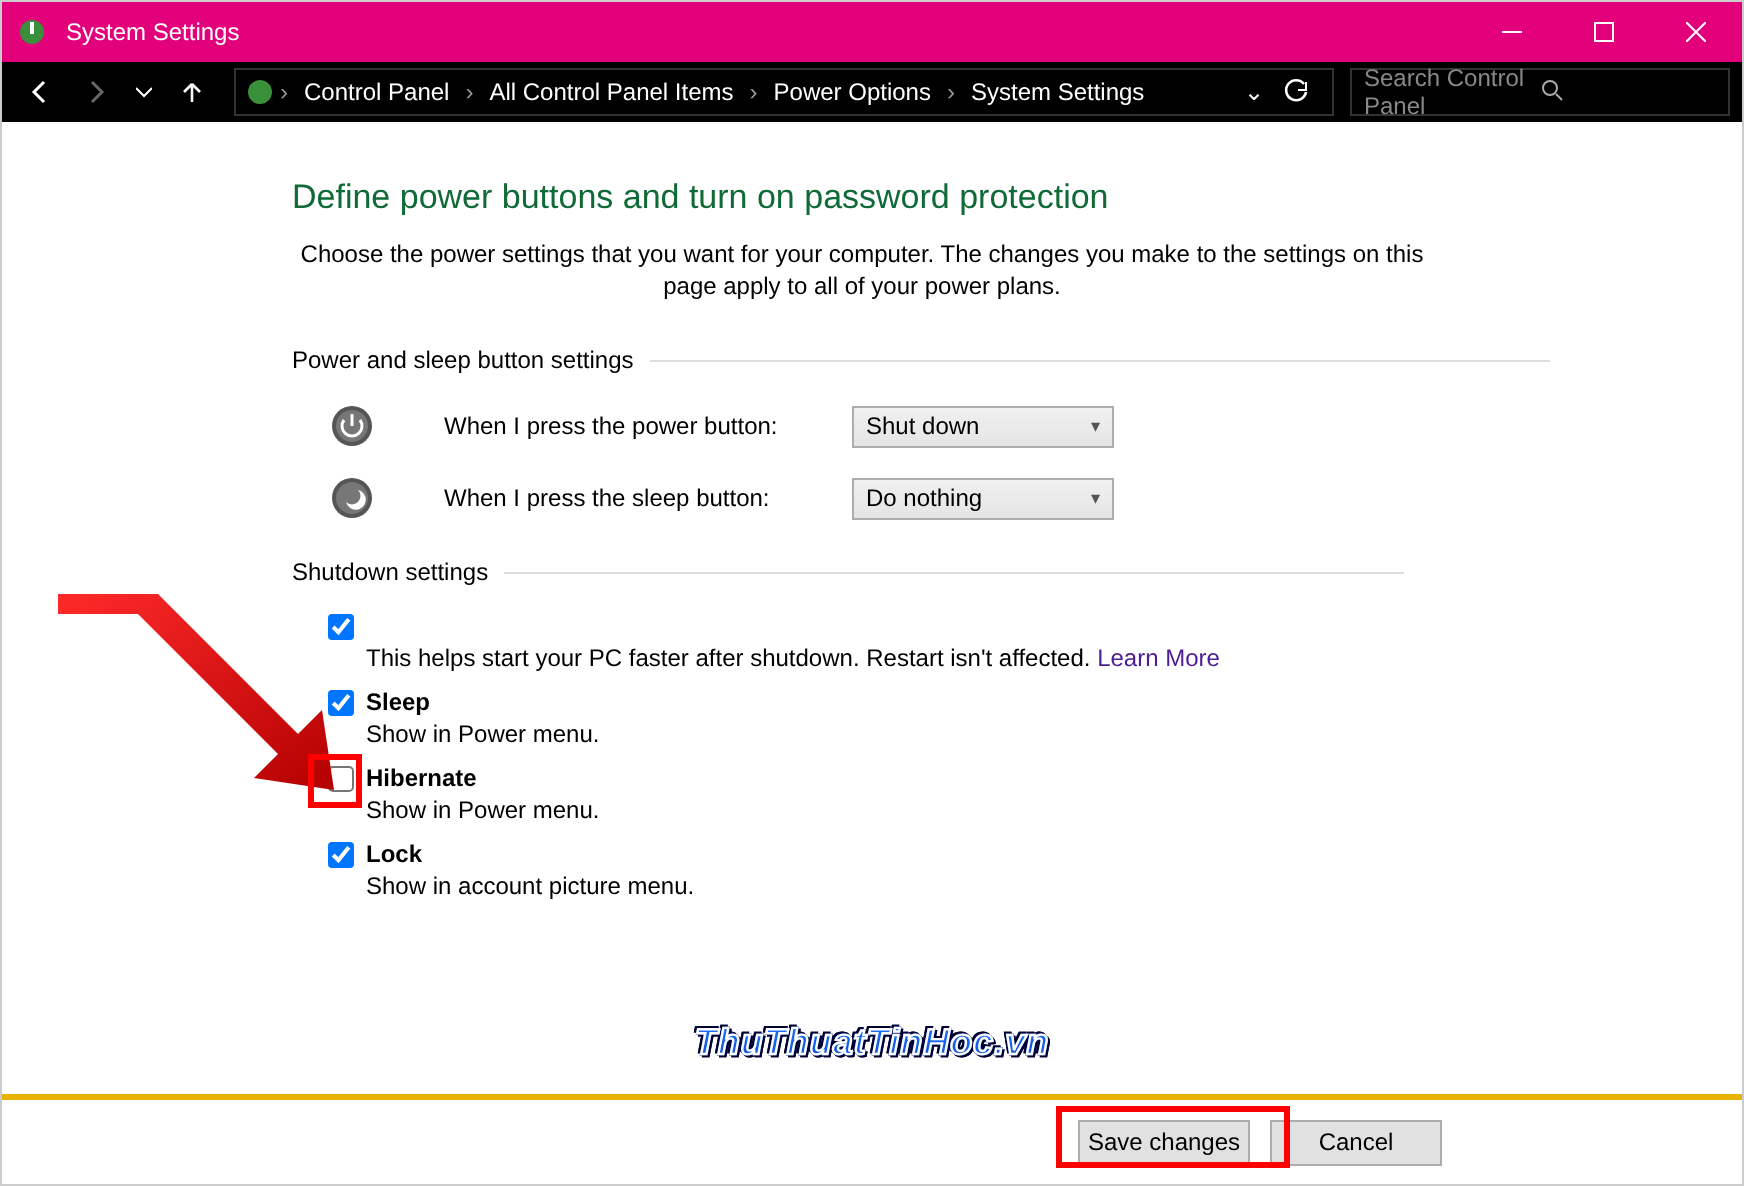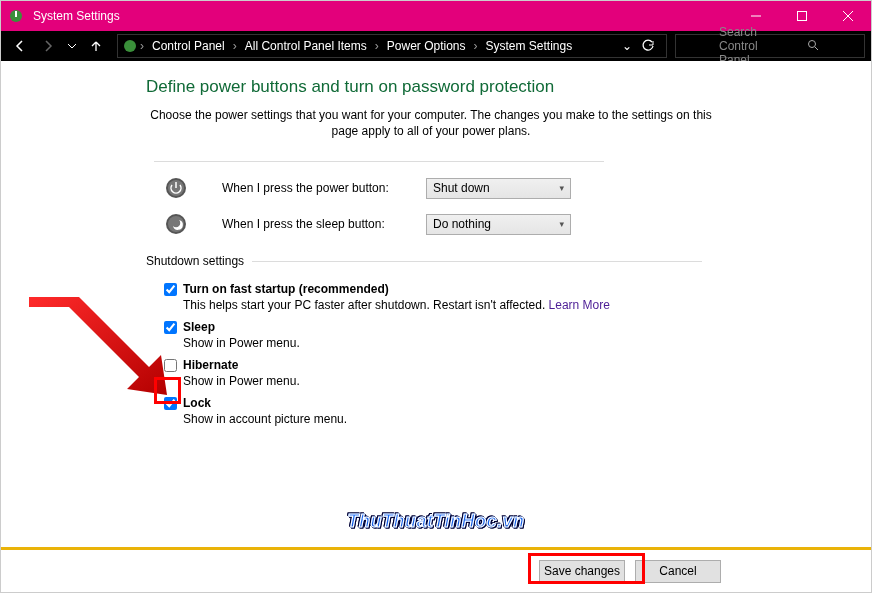--- a/index.html
+++ b/index.html
@@ -13,34 +13,34 @@
 
   .navbar { height: 30px; background: #000; display: flex; align-items: center; color: #fff; font-size: 12px; padding: 0 6px; gap: 2px; }
   .nav-btn { width: 26px; height: 26px; display: flex; align-items: center; justify-content: center; }
   .nav-btn.small { width: 18px; }
   .crumbs { display: flex; align-items: center; flex: 1; height: 24px; border: 1px solid #333; margin: 0 6px; padding: 0 4px; background: #000; }
   .crumb { padding: 0 6px; white-space: nowrap; }
   .crumb-sep { color: #999; padding: 0 2px; }
   .crumbs .spacer { flex: 1; }
   .refresh-slot { width: 28px; display: flex; justify-content: center; }
   .searchbox { width: 190px; height: 24px; border: 1px solid #333; background: #000; display: flex; align-items: center; padding: 0 6px; color: #888; }
-  .searchbox span { flex: 1; margin-left: 37px; }
+  .searchbox span { flex: 1; }
   .searchbox .mag { color: #aaa; }
 
-  .content { position: absolute; top: 60px; left: 0; right: 0; bottom: 45px; background: #fff; overflow: hidden; padding: 16px 0 0 145px; }
+  .content { position: absolute; top: 60px; left: 0; right: 0; bottom: 45px; background: #fff; overflow: hidden; padding: 28px 0 0 145px; }
   .page-title { color: #106a37; font-size: 17px; font-weight: 400; margin-bottom: 10px; }
   .page-desc { font-size: 12px; color: #000; max-width: 570px; line-height: 1.35; margin-bottom: 22px; text-align: center; }
 
   .section-header { font-size: 12px; color: #000; display: flex; align-items: center; margin-bottom: 14px; }
   .section-header .line { flex: 1; height: 1px; background: #dcdcdc; margin-left: 8px; max-width: 450px; }
 
   .row { display: flex; align-items: center; margin-bottom: 12px; padding-left: 18px; gap: 24px; }
   .row-icon { width: 24px; height: 24px; margin-right: 10px; }
   .row-label { font-size: 12px; width: 180px; }
-  .dropdown { width: 145px; height: 21px; border: 1px solid #adadad; background: linear-gradient(#f0f0f0,#e5e5e5); font-size: 12px; padding: 0 6px; display: flex; align-items: center; justify-content: space-between; }
+  .dropdown { width: 131px; height: 21px; border: 1px solid #adadad; background: linear-gradient(#f0f0f0,#e5e5e5); font-size: 12px; padding: 0 6px; display: flex; align-items: center; justify-content: space-between; }
   .dropdown .chev { font-size: 9px; color: #555; }
 
   .check-block { padding-left: 18px; margin-bottom: 8px; }
   .check-line { display: flex; align-items: center; font-size: 12px; }
   .check-line input { margin-right: 6px; width: 13px; height: 13px; }
   .check-line .bold { font-weight: 700; }
   .sub { font-size: 12px; padding-left: 19px; margin-top: 2px; }
   .link { color: #4c1d95; cursor: pointer; }
 
   .footer { position: absolute; bottom: 0; left: 0; right: 0; height: 45px; border-top: 3px solid #eab308; background: #fff; display: flex; align-items: center; justify-content: flex-end; padding-right: 150px; gap: 10px; }
@@ -136,20 +136,21 @@
         </svg>
     </span>
   </div>
 </div>
 
 <div class="content">
   <div class="page-title">Define power buttons and turn on password protection</div>
   <div class="page-desc">Choose the power settings that you want for your computer. The changes you make to the settings on this page apply to all of your power plans.</div>
 
   <div class="section-header">
+    <span>Power and sleep button settings</span>
       <div class="line"></div>
   </div>
 
   <div class="row">
     <svg class="row-icon" viewBox="0 0 24 24">
         <circle cx="12" cy="12" r="10" fill="#555"></circle>
         <circle cx="12" cy="12" r="8" fill="#777"></circle>
         <path d="M12 6 L12 12" stroke="#fff" stroke-width="1.5"></path>
         <path d="M8 9 A5 5 0 1 0 16 9" stroke="#fff" fill="none" stroke-width="1.5"></path>
       </svg>
@@ -174,21 +175,20 @@
   </div>
 
   <div class="section-header" style="margin-top:18px">
     <span>Shutdown settings</span>
       <div class="line"></div>
   </div>
 
   <div class="check-block">
     <div class="check-line">
       <input type="checkbox" checked="" style="">
-      <span class="bold">Turn on fast startup (recommended)</span>
     </div>
     <div class="sub">
       <span>This helps start your PC faster after shutdown. Restart isn't affected. </span><span class="link">Learn More</span>
     </div>
   </div>
 
   <div class="check-block">
     <div class="check-line">
       <input type="checkbox" checked="" style="">
       <span class="bold">Sleep</span>

